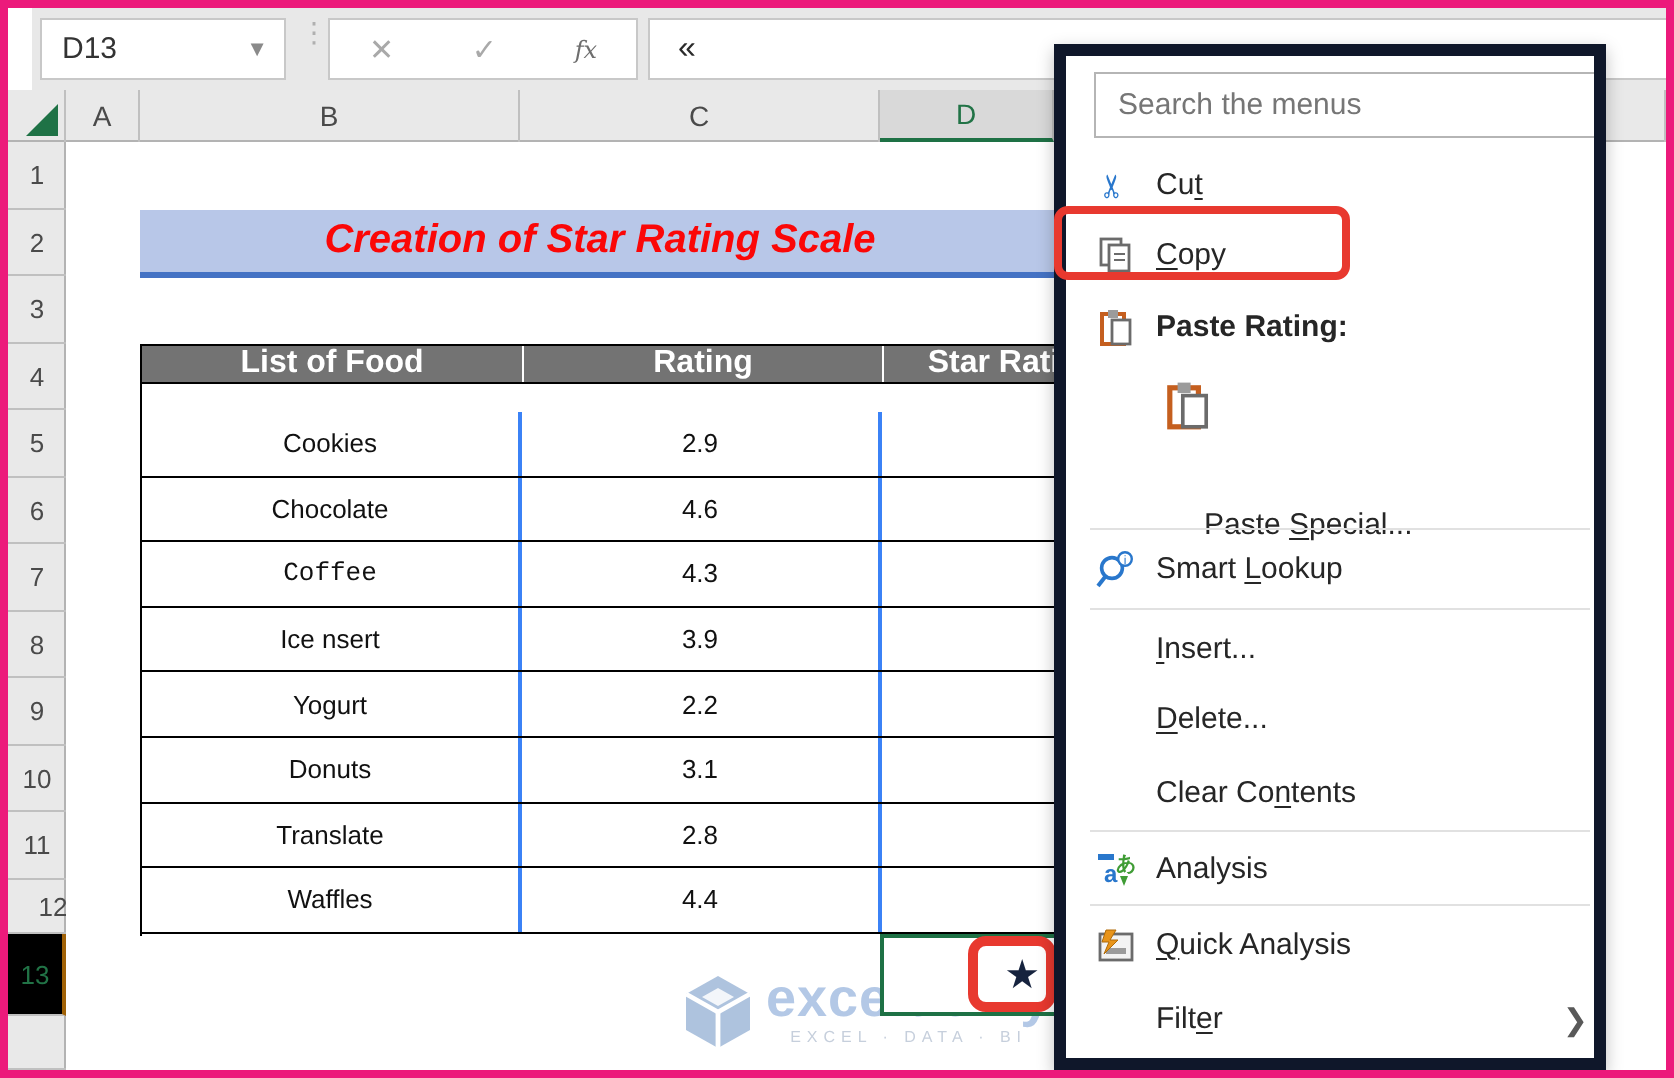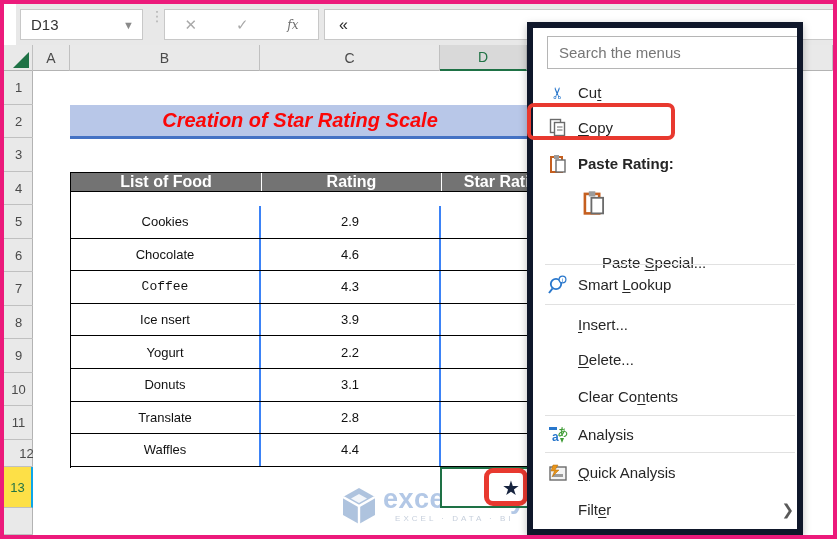--- a/index.html
+++ b/index.html
@@ -32,21 +32,21 @@
   
   .colstrip{ position:absolute; left:0; top:41px; width:829px; height:26px; background:#e9e9e9; border-bottom:1px solid #b3b3b3; }
   .colcell{ position:absolute; top:0; height:26px; display:flex; align-items:center; justify-content:center;
             font-size:14px; color:#4a4a4a; border-right:1px solid #c0c0c0; }
   .colcell.sel{ background:#d9d9d9; color:#217346; border-bottom:2px solid #1e7145; }
   .corner-tri{ position:absolute; right:3px; bottom:3px; width:0; height:0;
                border-left:16px solid transparent; border-bottom:16px solid #1f7246; }
   .rowstrip{ position:absolute; left:0; top:67px; width:29px; height:464px; background:#e9e9e9; border-right:1px solid #b3b3b3; }
   .rowcell{ position:absolute; left:0; width:29px; display:flex; align-items:center; justify-content:center;
             font-size:13px; color:#4a4a4a; border-bottom:1px solid #c0c0c0; }
-  .rowcell.sel{ background:#fde047; color:#217346; border-right:2px solid #0ea5e9; }
+  .rowcell.sel{ background:#000000; color:#217346; border-right:2px solid #a16207; }
   .sheet{ position:absolute; left:29px; top:67px; width:800px; height:464px; background:#fff; }
   
   .banner{
     position:absolute; left:66px; top:101px; width:460px; height:34px;
     background:#b8c7e8; border-bottom:3px solid #4472c4;
     display:flex; align-items:center; justify-content:center;
     color:#fb0707; font-weight:bold; font-style:italic; font-size:20px; white-space:nowrap; overflow:hidden;
   }
   .xl-table{ position:absolute; left:66px; top:168px; width:461px; height:296px; overflow:hidden; border-left:1px solid #000; }
   .thead{ position:absolute; left:0; top:0; height:20px; width:520px; background:#737373; display:flex; border:1px solid #000; border-left:none; }

